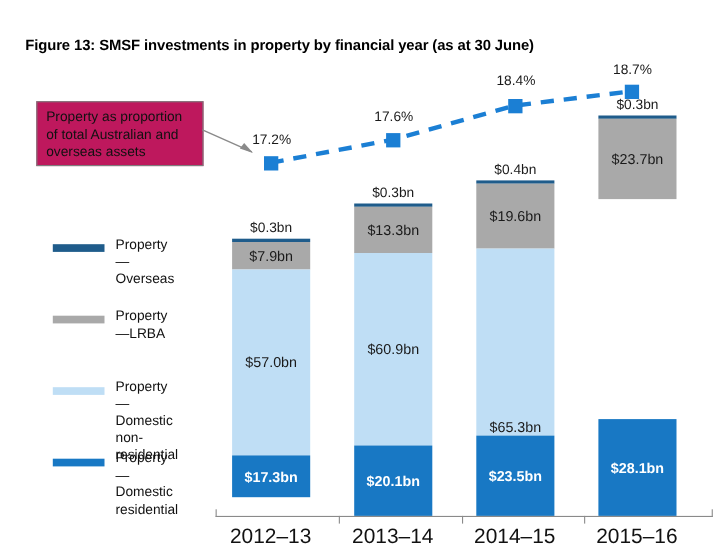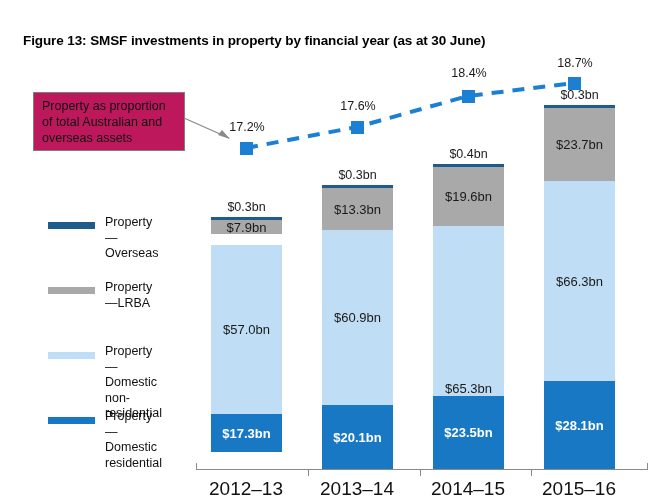--- a/index.html
+++ b/index.html
@@ -201,21 +201,21 @@
 
 <div class="legend-item" style="top:413px;">
   <span class="legend-swatch sw-resid" style="top:4px;"></span>
   <span class="legend-label" style="top:-4px;">Property—Domestic
 residential</span>
 </div>
 
 <div class="bar-group" id="bar-0" style="left:211px; width:71px; height:252px; top:217px;">
   <div class="overseas-label" style="top:-17px;">$0.3bn</div>
   <div class="seg seg-overseas" style="top:0px; height:3px;"></div>
-  <div class="seg seg-lrba" style="top:3px; height:14px;">
+  <div class="seg seg-lrba" style="top:3px; height:25px;">
     <span class="seg-label">$7.9bn</span>
   </div>
   <div class="seg seg-nonres" style="top:28px; height:169px;">
     <span class="seg-label">$57.0bn</span>
   </div>
   <div class="seg seg-residential" style="top:197px; height:38px;">
     <span class="seg-label">$17.3bn</span>
   </div>
 </div>
 
@@ -245,23 +245,20 @@
   <div class="seg seg-residential" style="top:232px; height:73px;">
     <span class="seg-label">$23.5bn</span>
   </div>
 </div>
 
 <div class="bar-group" id="bar-3" style="left:544px; width:71px; height:364px; top:105px;">
   <div class="overseas-label" style="top:-17px;">$0.3bn</div>
   <div class="seg seg-overseas" style="top:0px; height:3px;"></div>
   <div class="seg seg-lrba" style="top:3px; height:73px;">
     <span class="seg-label">$23.7bn</span>
-  </div>
-  <div class="seg seg-nonres" style="top:76px; height:200px;">
-    <span class="seg-label">$66.3bn</span>
   </div>
   <div class="seg seg-residential" style="top:276px; height:88px;">
     <span class="seg-label">$28.1bn</span>
   </div>
 </div>
 
 <svg id="pct-line-svg" viewBox="0 0 652 501" xmlns="http://www.w3.org/2000/svg">
   <polyline points="246,148 357,127 468,96 574,83" fill="none" stroke="#1B7FD4" stroke-width="4" stroke-dasharray="12,9" stroke-linecap="butt"></polyline>
 </svg>
 

